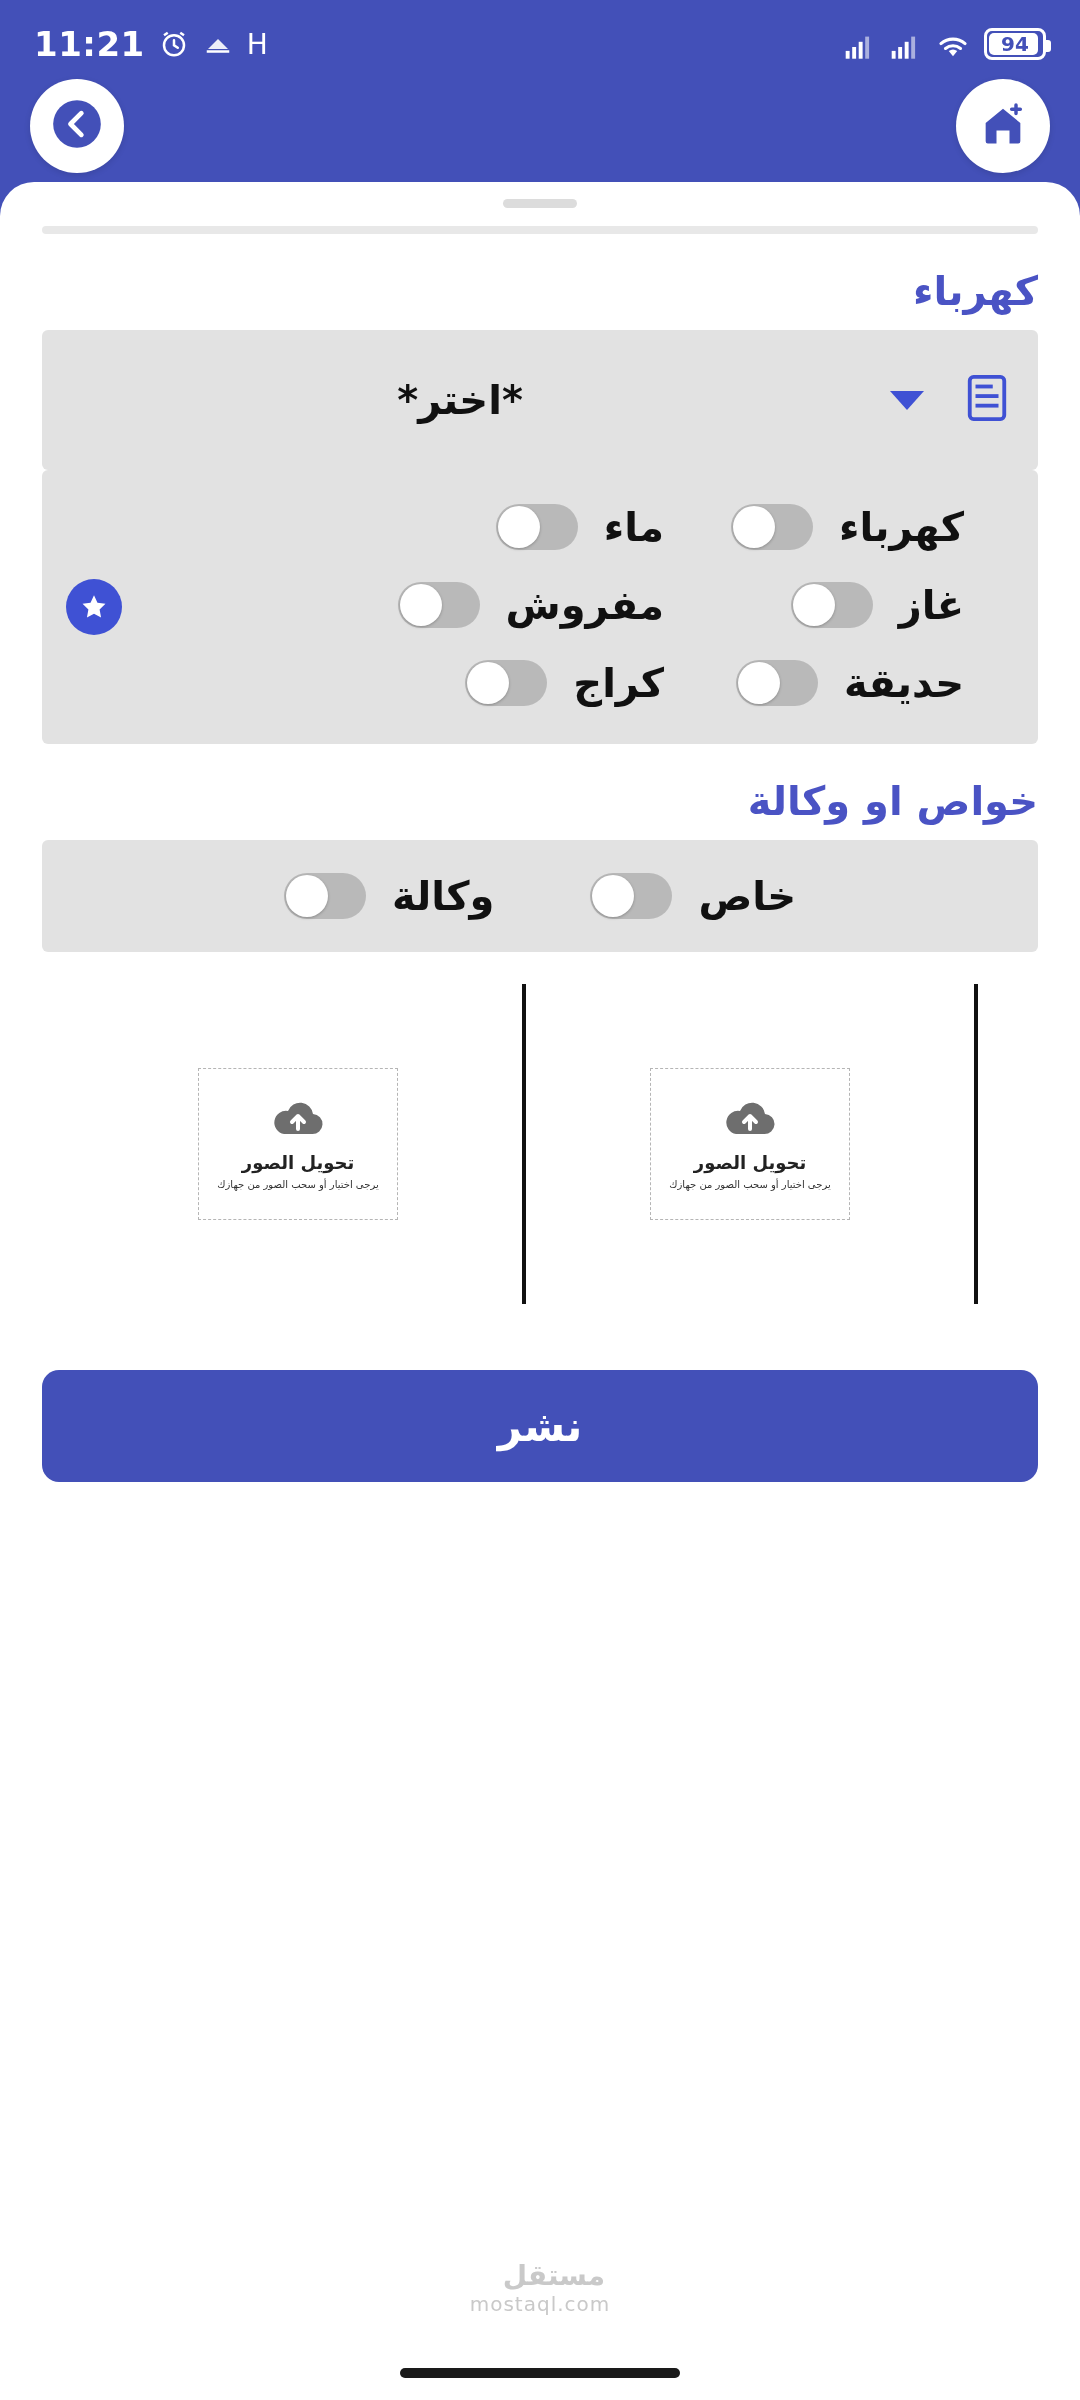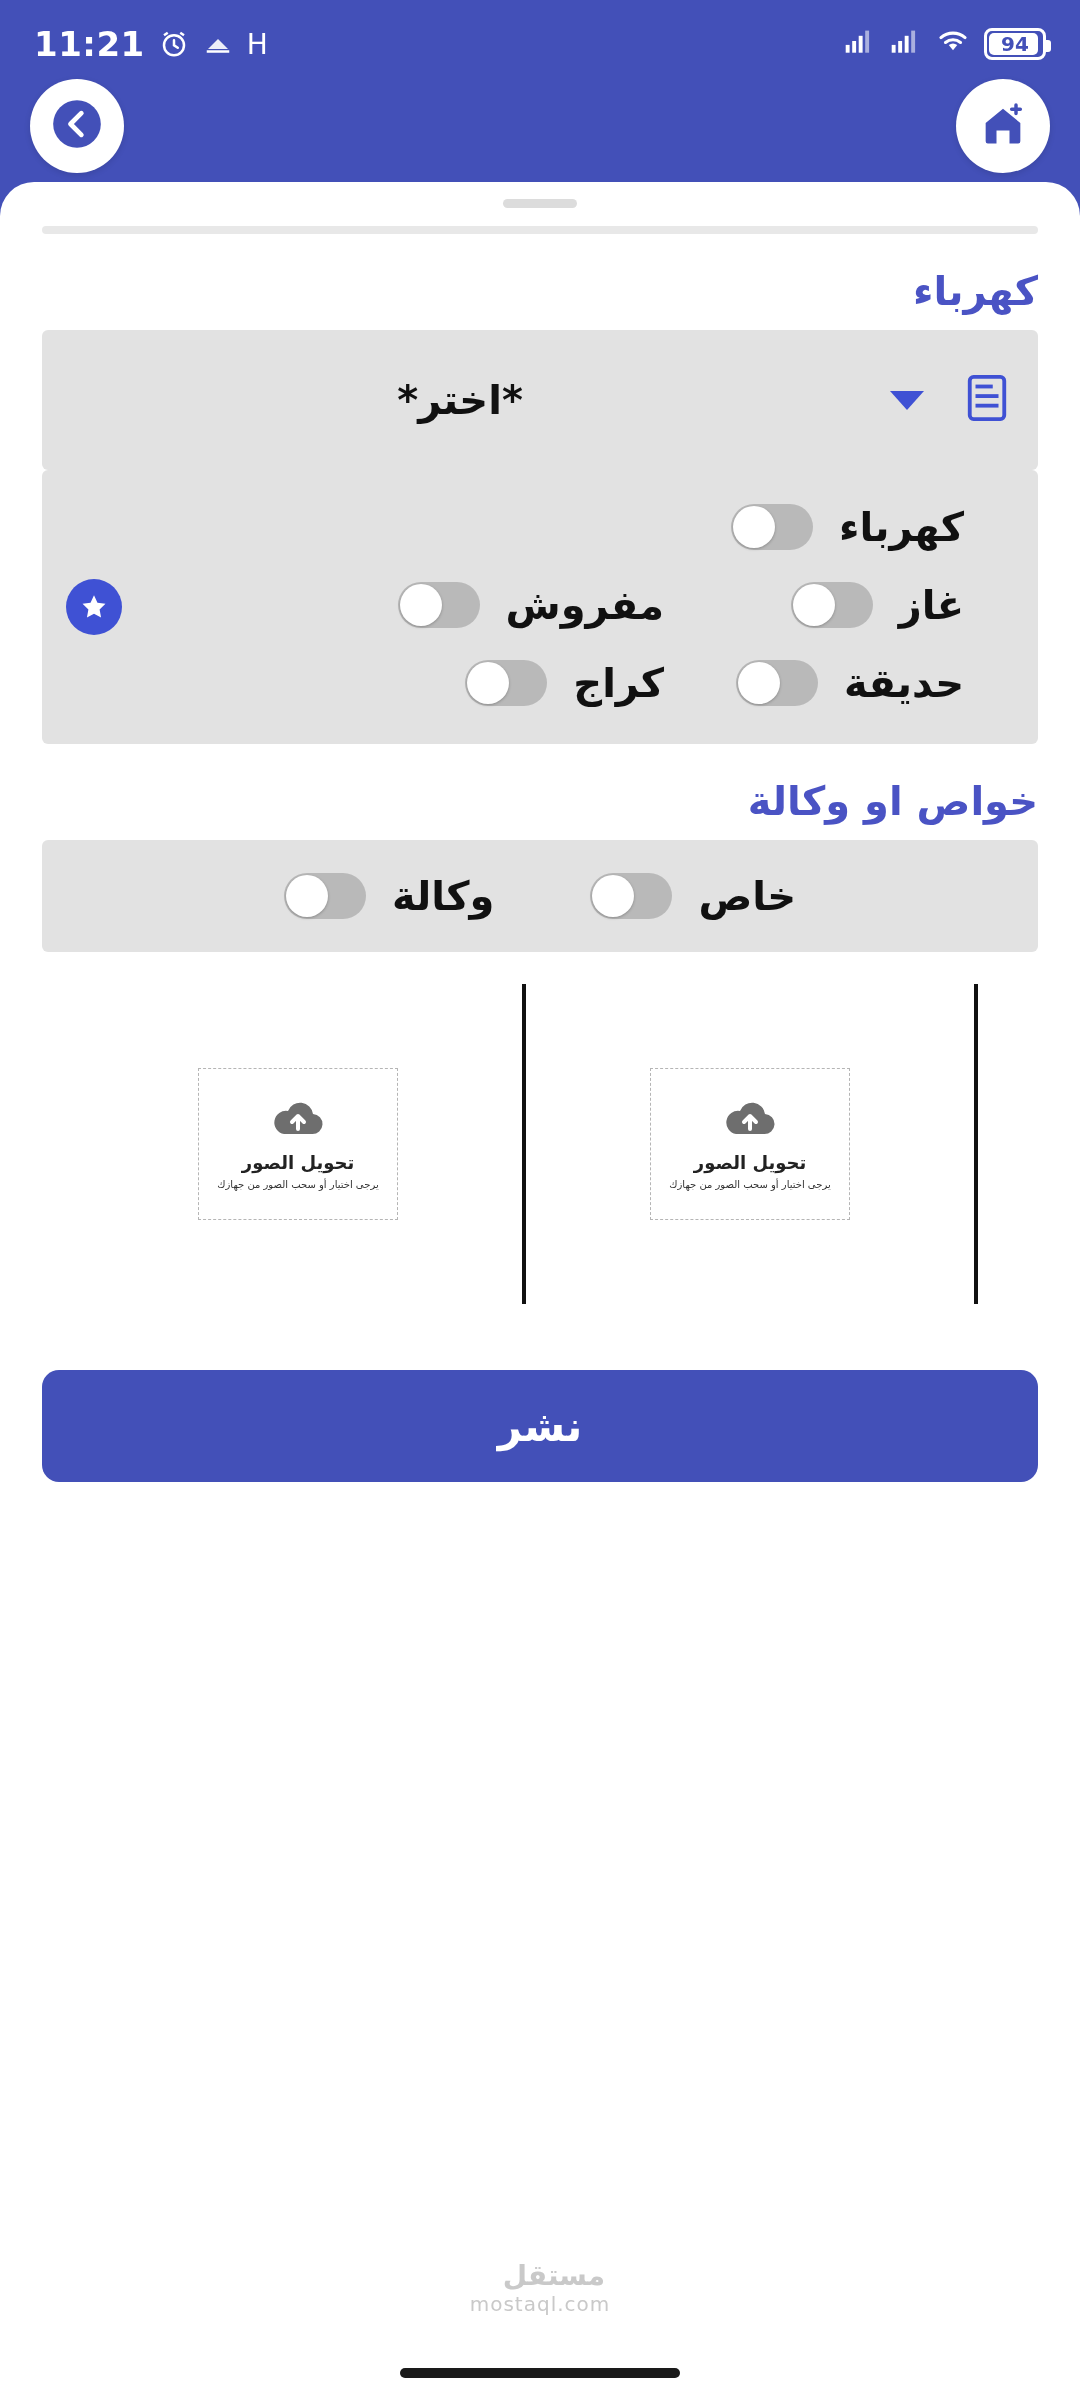--- a/index.html
+++ b/index.html
@@ -36,21 +36,21 @@
   }
   .status-clock {
     color: #ffffff;
     font-size: 34px;
     font-weight: bold;
     letter-spacing: 0.5px;
   }
   .status-right {
     margin-left: auto;
     display: flex;
-    align-items: flex-start;
+    align-items: flex-end;
     gap: 14px;
   }
   .icon-white { color: #ffffff; fill: #ffffff; display: block; }
   .battery {
     width: 62px; height: 32px;
     border: 3px solid #ffffff;
     border-radius: 8px;
     position: relative;
     display: flex; align-items: center; justify-content: center;
   }
@@ -423,20 +423,26 @@
             </svg>
         </div>
 
         <div class="feat-row">
           <div class="feat-cell right">
             <span class="feat-label">كهرباء</span>
             <span class="switch">
                 <span class="knob"></span>
               </span>
           </div>
+          <div class="feat-cell left">
+            <span class="feat-label">ماء</span>
+            <span class="switch">
+                <span class="knob"></span>
+              </span>
+          </div>
         </div>
 
         <div class="feat-row">
           <div class="feat-cell right">
             <span class="feat-label">غاز</span>
             <span class="switch">
                 <span class="knob"></span>
               </span>
           </div>
           <div class="feat-cell left">

